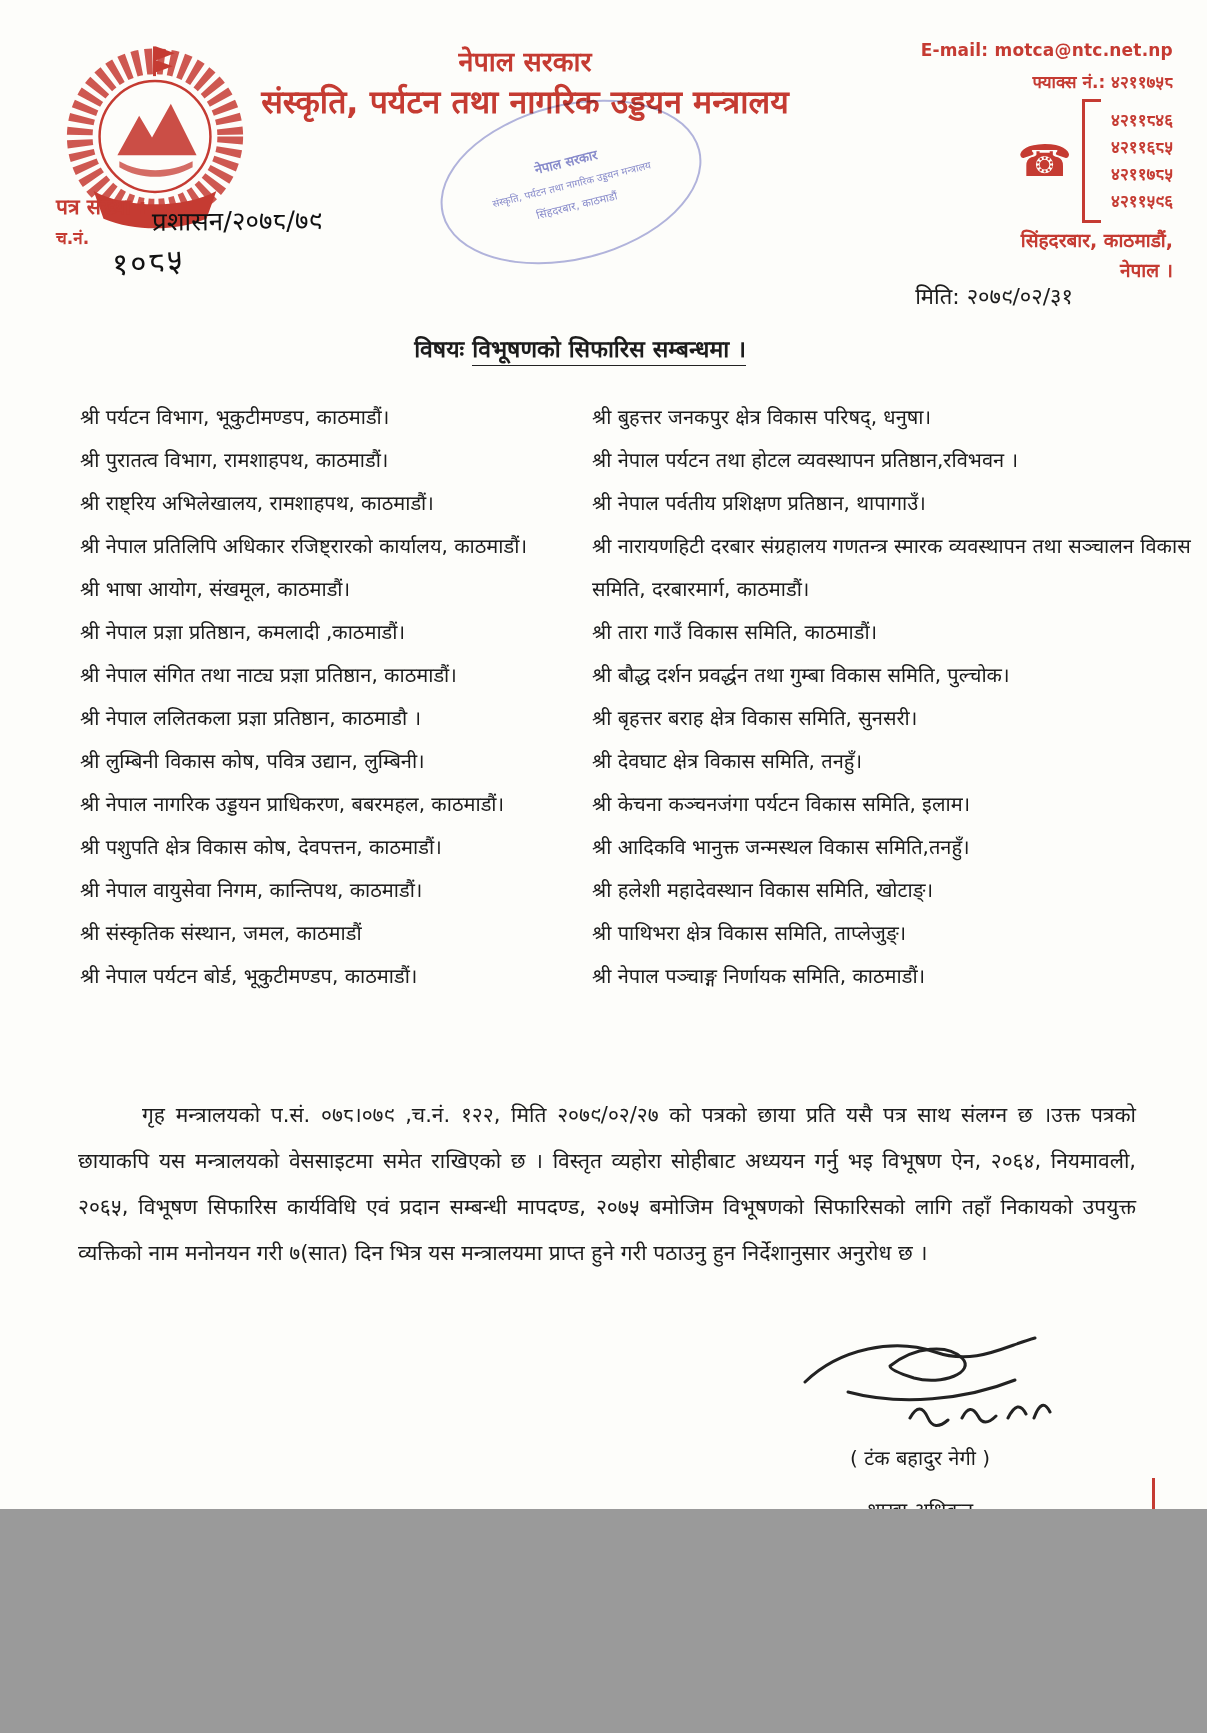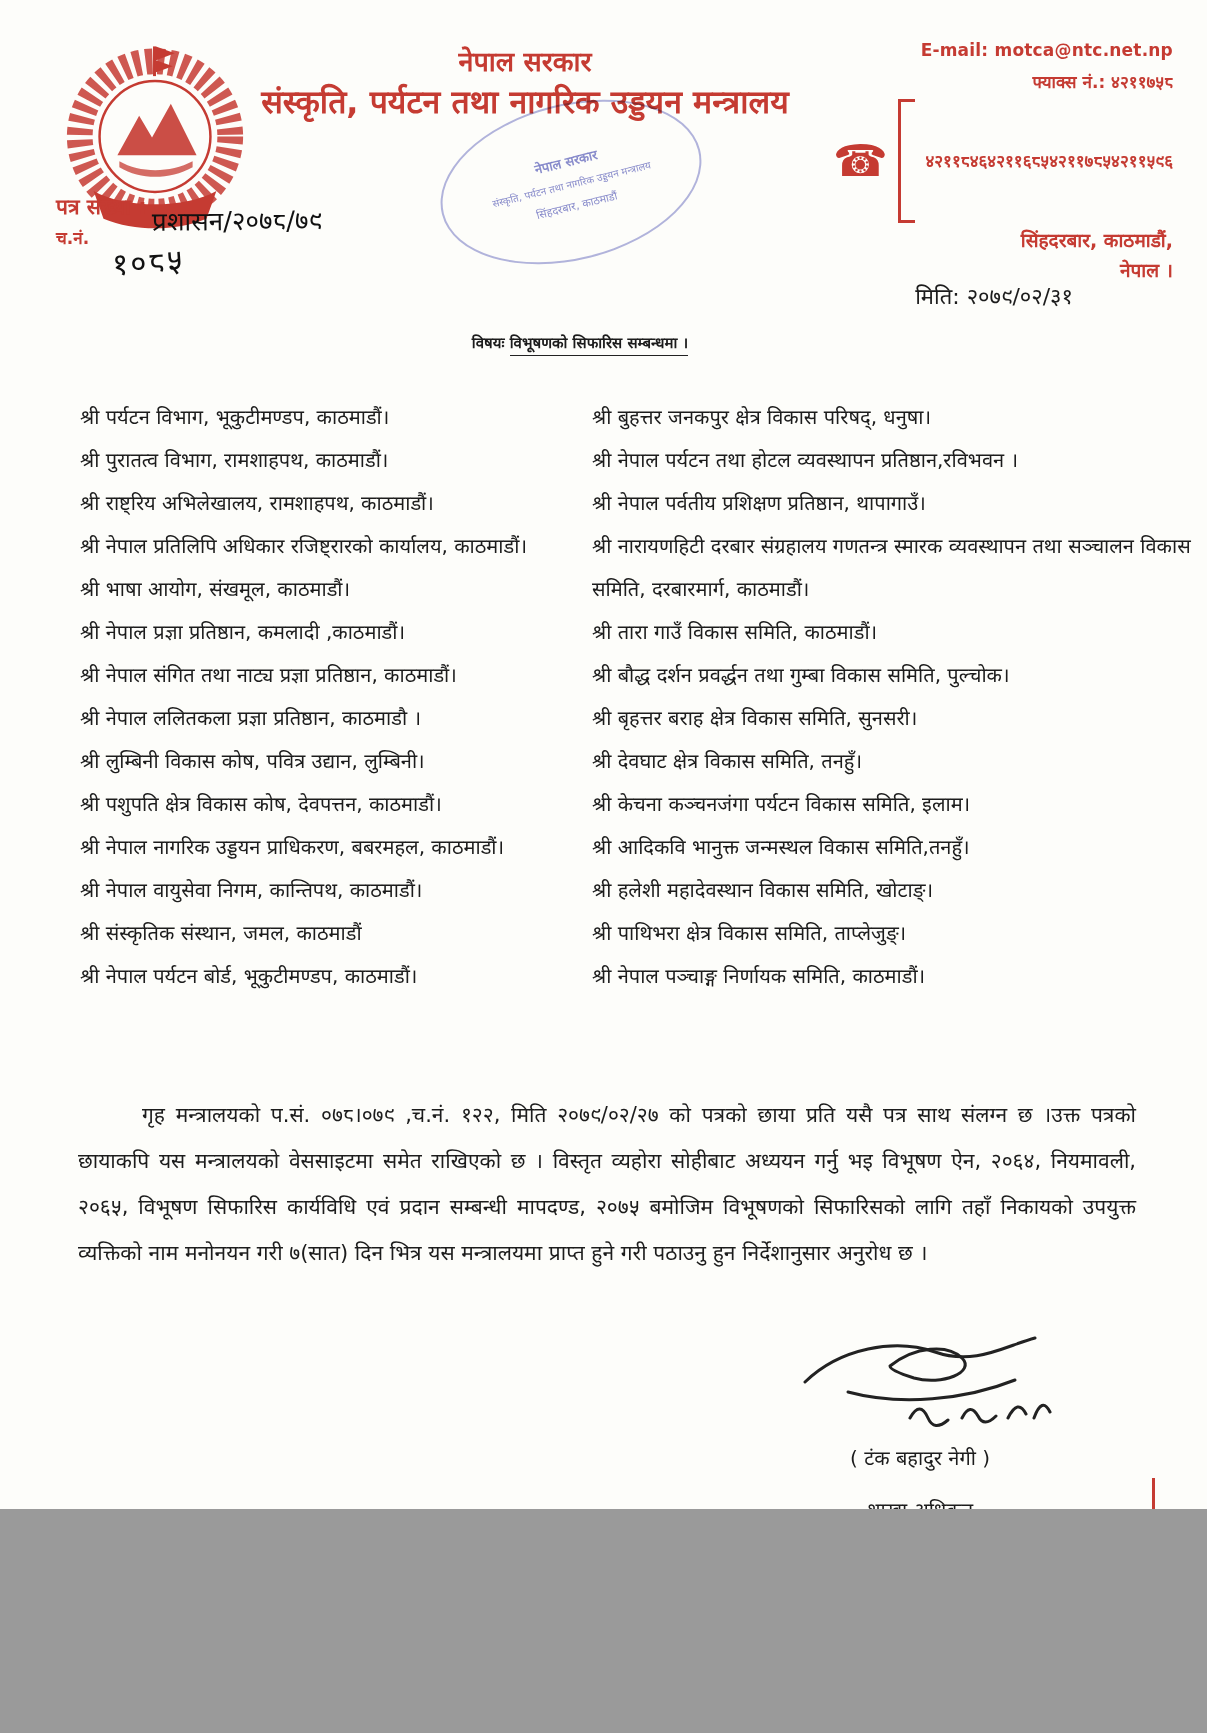--- a/index.html
+++ b/index.html
@@ -33,21 +33,21 @@
     display:flex;justify-content:flex-end;align-items:center;
     margin-top:6px;gap:10px;
   }
   .phone-icon{font-size:44px;line-height:44px;color:#c53b32;}
   .bracket{
     width:16px;height:118px;
     border-left:3px solid #c53b32;
     border-top:3px solid #c53b32;
     border-bottom:3px solid #c53b32;
   }
-  .phones{display:flex;flex-direction:row;align-items:flex-end;}
+  .phones{display:flex;flex-direction:column;align-items:flex-end;}
   .phone{font-size:17px;line-height:27px;}
   .addr{font-size:19px;margin-top:4px;padding-left:90px;}
   
   .ref-label{position:absolute;left:56px;top:192px;font-size:21px;font-weight:bold;color:#c53b32;}
   .ref-label2{position:absolute;left:56px;top:226px;font-size:17px;font-weight:bold;color:#c53b32;}
   .hand{font-style:normal;color:#111;}
   .letterno{position:absolute;left:152px;top:202px;font-size:26px;transform:rotate(-.5deg);}
   .chano{position:absolute;left:112px;top:240px;font-size:31px;transform:rotate(-4deg);letter-spacing:2px;}
   .date{position:absolute;right:134px;top:280px;font-size:22px;}
   
@@ -60,21 +60,21 @@
     display:flex;flex-direction:column;justify-content:center;align-items:center;
     gap:7px;opacity:.8;mix-blend-mode:multiply;pointer-events:none;
     text-align:center;
   }
   .stamp-line1{font-size:13px;font-weight:bold;}
   .stamp-line2{font-size:10px;width:240px;}
   .stamp-line3{font-size:11px;}
   
   .subject{
     position:absolute;left:0;top:332px;width:1160px;text-align:center;
-    font-size:15px;font-weight:600;
+    font-size:23px;font-weight:600;
   }
   .subject-text{border-bottom:1.6px solid #222;padding-bottom:3px;}
   
   .recipients{
     position:absolute;left:80px;top:396px;width:1115px;
     display:flex;gap:12px;
   }
   .col{display:block;}
   .col.left{width:500px;}
   .col.right{width:603px;}
@@ -160,22 +160,22 @@
     <div class="col left">
         <div class="recipient">श्री पर्यटन विभाग, भूकुटीमण्डप, काठमाडौं।</div>
         <div class="recipient">श्री पुरातत्व विभाग, रामशाहपथ, काठमाडौं।</div>
         <div class="recipient">श्री राष्ट्रिय अभिलेखालय, रामशाहपथ, काठमाडौं।</div>
         <div class="recipient">श्री नेपाल प्रतिलिपि अधिकार रजिष्ट्रारको कार्यालय, काठमाडौं।</div>
         <div class="recipient">श्री भाषा आयोग, संखमूल, काठमाडौं।</div>
         <div class="recipient">श्री नेपाल प्रज्ञा प्रतिष्ठान, कमलादी ,काठमाडौं।</div>
         <div class="recipient">श्री नेपाल संगित तथा नाट्य प्रज्ञा प्रतिष्ठान, काठमाडौं।</div>
         <div class="recipient">श्री नेपाल ललितकला प्रज्ञा प्रतिष्ठान, काठमाडौ ।</div>
         <div class="recipient">श्री लुम्बिनी विकास कोष, पवित्र उद्यान, लुम्बिनी।</div>
+        <div class="recipient">श्री नेपाल नागरिक उड्डयन प्राधिकरण, बबरमहल, काठमाडौं।</div>
         <div class="recipient">श्री पशुपति क्षेत्र विकास कोष, देवपत्तन, काठमाडौं।</div>
-        <div class="recipient">श्री नेपाल नागरिक उड्डयन प्राधिकरण, बबरमहल, काठमाडौं।</div>
         <div class="recipient">श्री नेपाल वायुसेवा निगम, कान्तिपथ, काठमाडौं।</div>
         <div class="recipient">श्री संस्कृतिक संस्थान, जमल, काठमाडौं</div>
         <div class="recipient">श्री नेपाल पर्यटन बोर्ड, भूकुटीमण्डप, काठमाडौं।</div>
       </div>
     <div class="col right">
         <div class="recipient">श्री बुहत्तर जनकपुर क्षेत्र विकास परिषद्, धनुषा।</div>
         <div class="recipient">श्री नेपाल पर्यटन तथा होटल व्यवस्थापन प्रतिष्ठान,रविभवन ।</div>
         <div class="recipient">श्री नेपाल पर्वतीय प्रशिक्षण प्रतिष्ठान, थापागाउँ।</div>
         <div class="recipient">श्री नारायणहिटी दरबार संग्रहालय गणतन्त्र स्मारक व्यवस्थापन तथा सञ्चालन विकास समिति, दरबारमार्ग, काठमाडौं।</div>
         <div class="recipient">श्री तारा गाउँ विकास समिति, काठमाडौं।</div>

